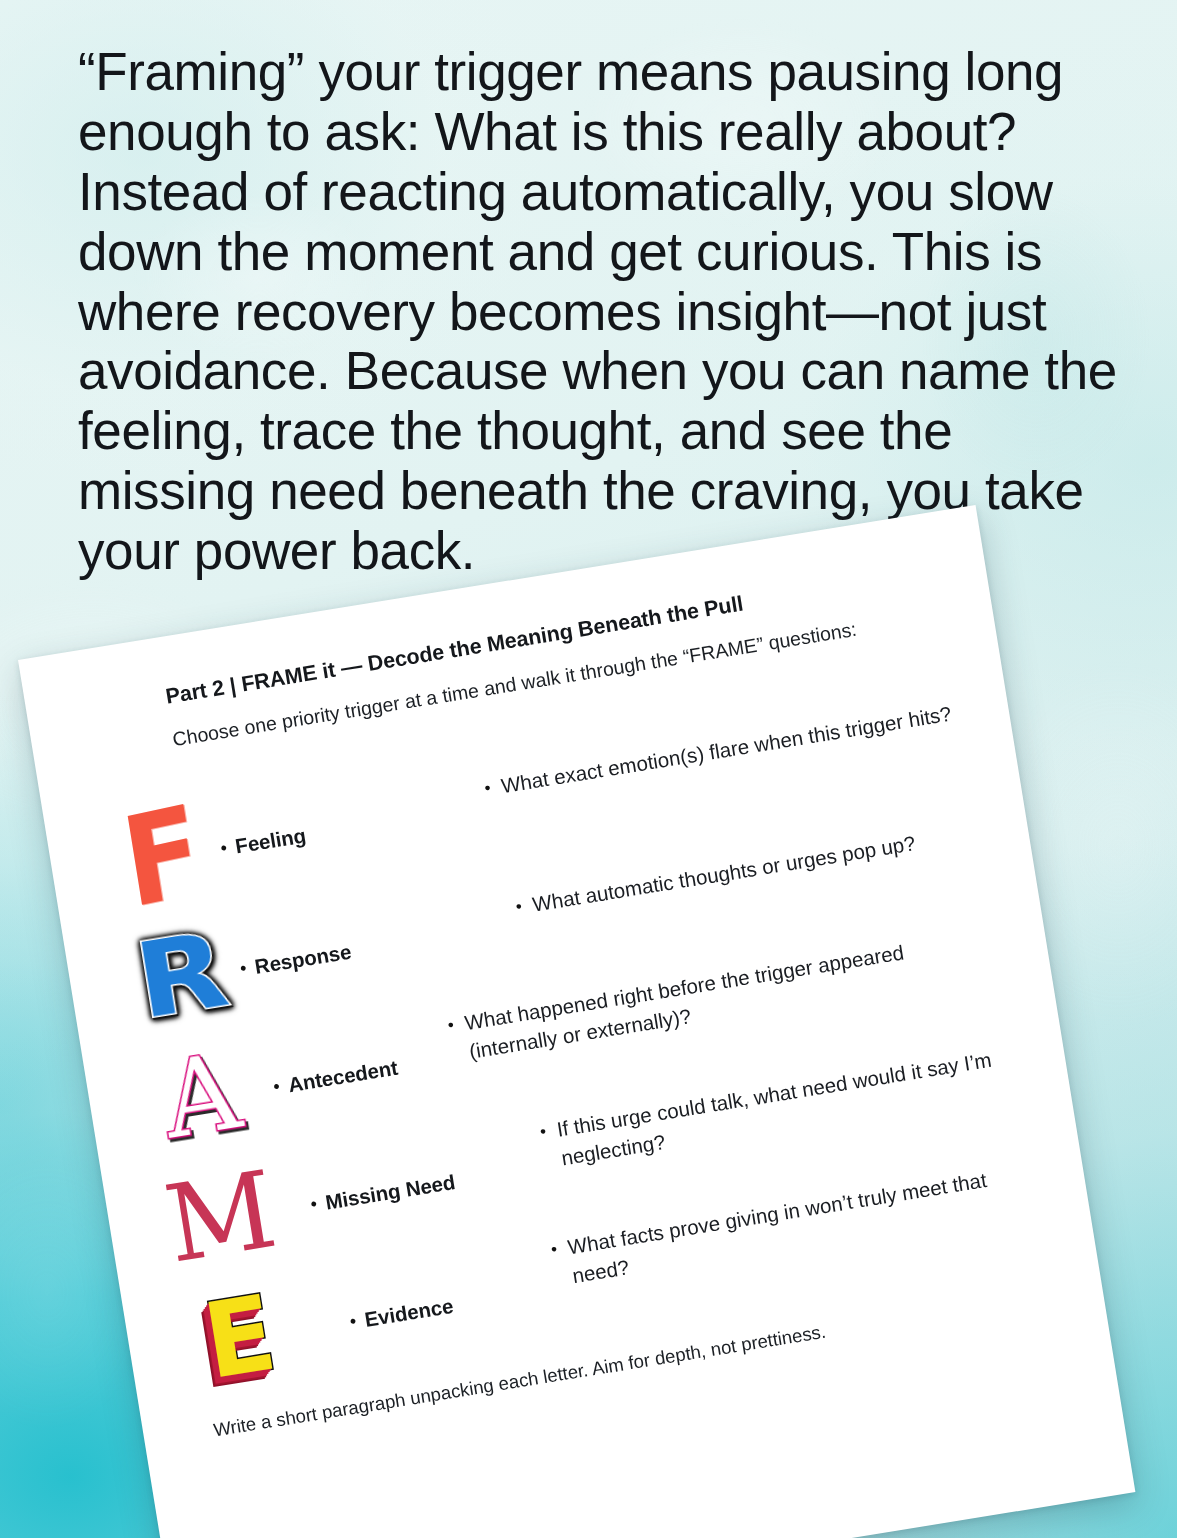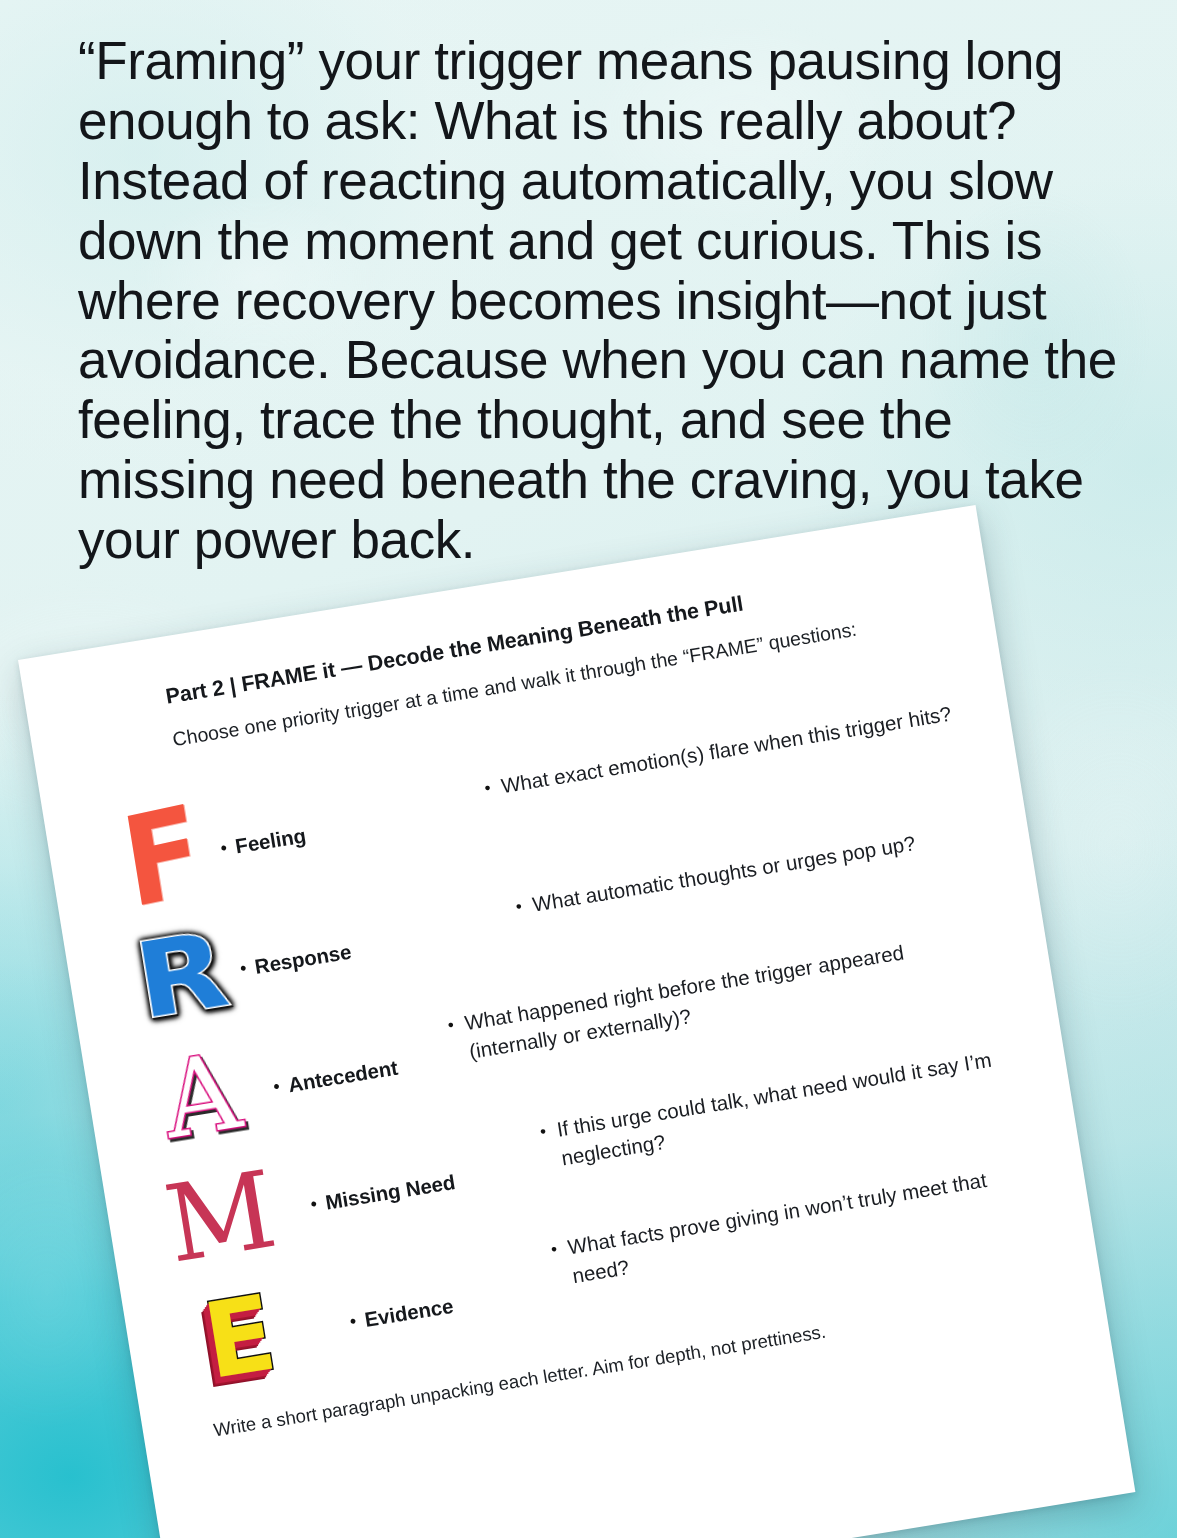--- a/index.html
+++ b/index.html
@@ -39,21 +39,21 @@
       radial-gradient(ellipse 260px 180px at 8%  46%, rgba(255,255,255,0.40), rgba(255,255,255,0) 72%),
       radial-gradient(ellipse 200px 260px at 95% 55%, rgba(255,255,255,0.35), rgba(255,255,255,0) 72%),
       radial-gradient(ellipse 150px 200px at 4%  84%, rgba(255,255,255,0.22), rgba(255,255,255,0) 70%),
       radial-gradient(ellipse 210px 140px at 74% 92%, rgba(255,255,255,0.18), rgba(255,255,255,0) 70%);
   }
 
   
   #headline {
     position: absolute;
     left: 78px;
-    top: 31px;
+    top: 42px;
     width: 1060px;
     font-size: 53px;
     line-height: 1.13;
     font-weight: 400;
     color: #13161a;
     letter-spacing: -0.4px;
     white-space: pre-wrap;
   }
 
   

